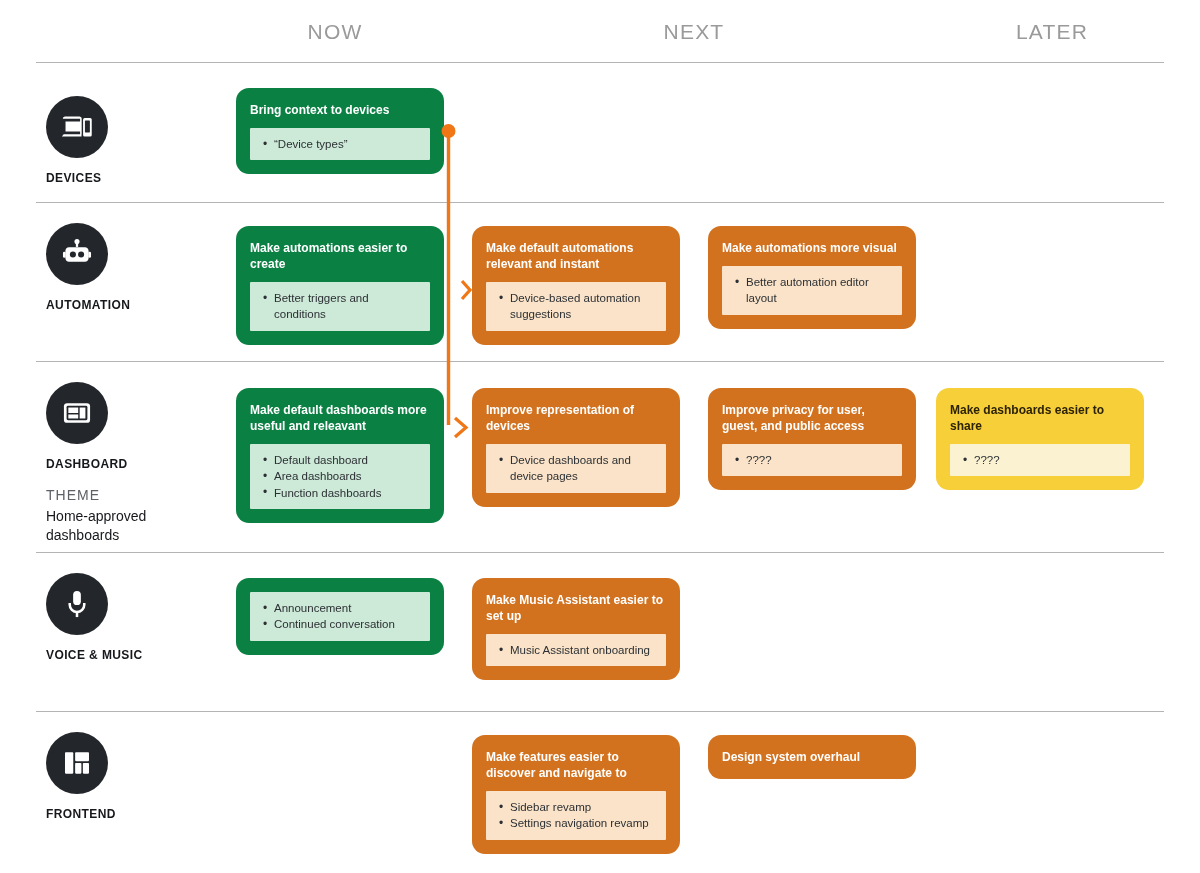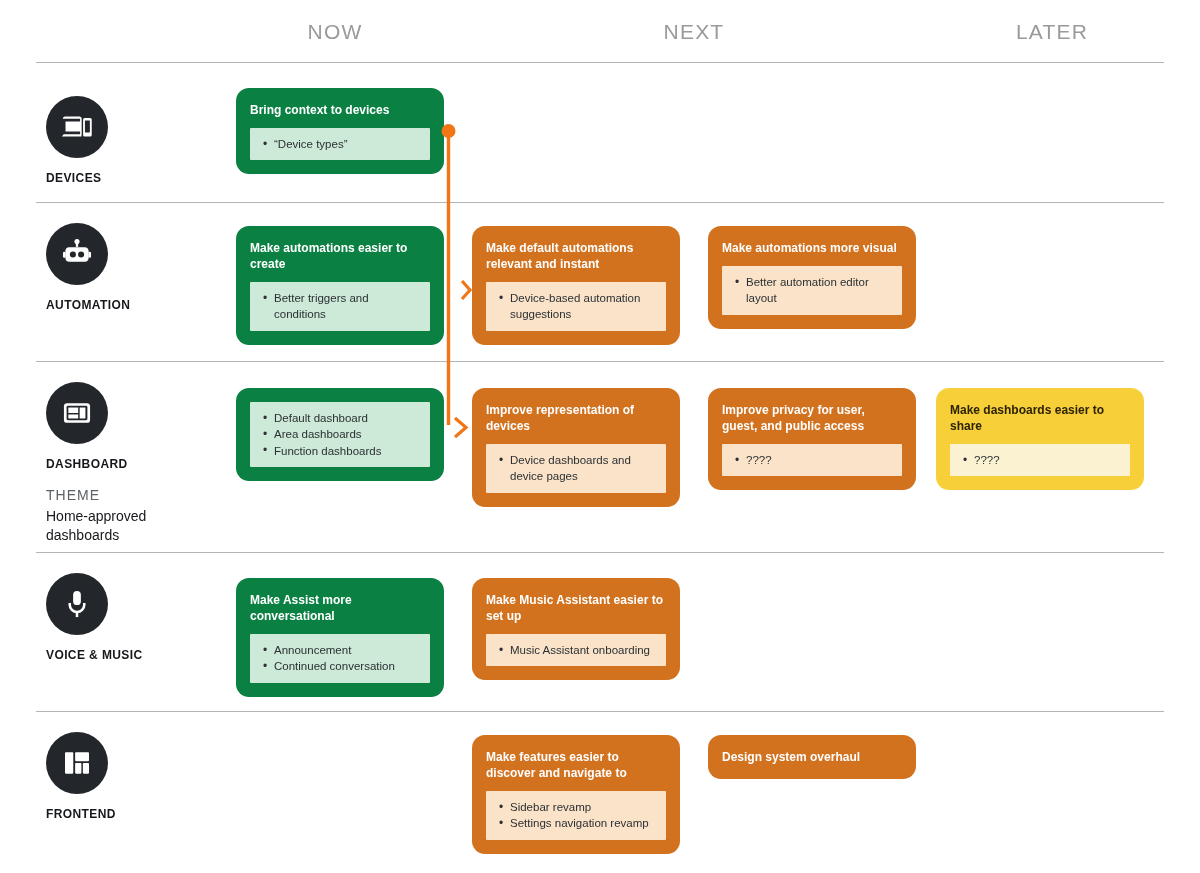--- a/index.html
+++ b/index.html
@@ -232,20 +232,21 @@
             <rect x="5.5" y="7.9" width="7.4" height="4.1" fill="#ffffff"></rect>
             <rect x="5.5" y="13.1" width="7.4" height="3" fill="#ffffff"></rect>
             <rect x="14" y="7.9" width="4.3" height="8.2" fill="#ffffff"></rect>
           </svg>
         </div>
         <div class="row-title">DASHBOARD</div>
         <div class="row-theme-label">THEME</div>
         <div class="row-theme-text">Home-approved dashboards</div>
       </div>
       <div class="card green" style="left: 236px; top: 388px;">
+        <div class="card-title">Make default dashboards more useful and releavant</div>
         <div class="card-items">
           <ul>
             <li>Default dashboard</li>
             <li>Area dashboards</li>
             <li>Function dashboards</li>
           </ul>
         </div>
       </div>
       <div class="card orange" style="left: 472px; top: 388px;">
         <div class="card-title">Improve representation of devices</div>
@@ -275,21 +276,20 @@
         <div class="row-icon" style="background: rgb(35, 38, 43);">
           <svg width="32" height="32" viewBox="0 0 24 24" fill="#ffffff">
             <rect x="9.1" y="2.2" width="5.8" height="10.6" rx="2.9"></rect>
             <path d="M5.6 11.2v1.3a6.4 6.4 0 0 0 12.8 0v-1.3h-1.9v1.3a4.5 4.5 0 0 1-9 0v-1.3z"></path>
             <rect x="11.05" y="17.6" width="1.9" height="4.2"></rect>
           </svg>
         </div>
         <div class="row-title">VOICE &amp; MUSIC</div>
       </div>
       <div class="card green" style="left: 236px; top: 578px;">
-        <div class="card-title">Make Assist more conversational</div>
         <div class="card-items">
           <ul>
             <li>Announcement</li>
             <li>Continued conversation</li>
           </ul>
         </div>
       </div>
       <div class="card orange" style="left: 472px; top: 578px;">
         <div class="card-title">Make Music Assistant easier to set up</div>
         <div class="card-items">

